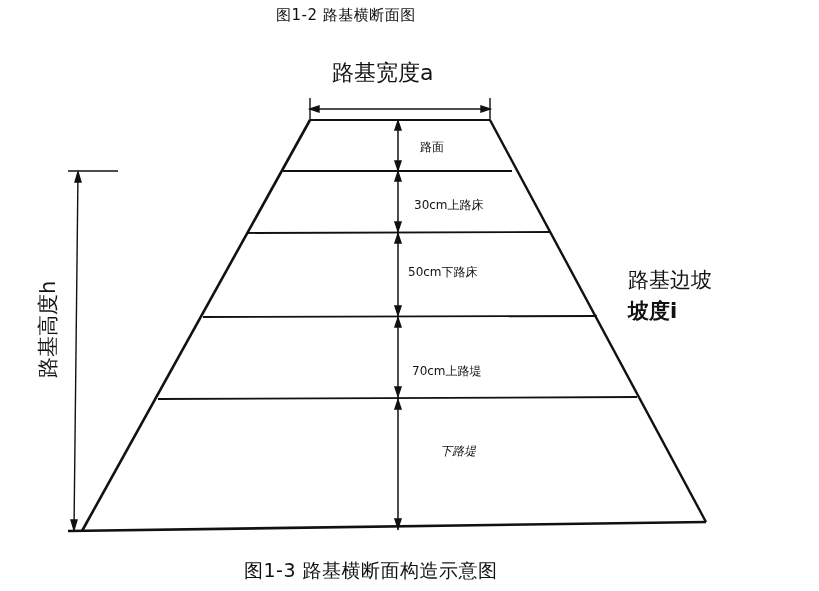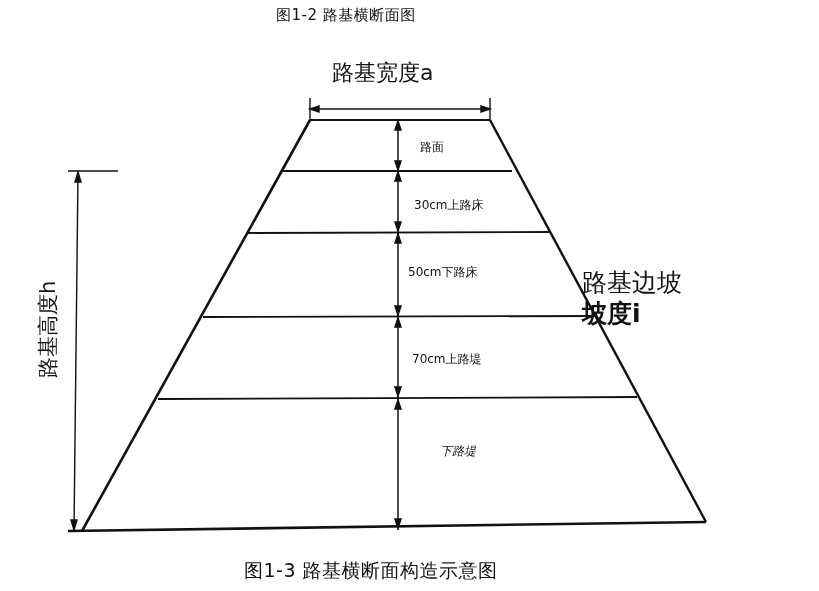--- a/index.html
+++ b/index.html
@@ -3,21 +3,21 @@
   <meta charset="utf-8">
   <style>
     html, body { margin: 0; padding: 0; background: #ffffff; }
     body { width: 819px; height: 591px; position: relative; overflow: hidden;
            font-family: "DejaVu Sans", "Liberation Sans", sans-serif; color: #111; }
     .lbl { position: absolute; white-space: nowrap; color: #111; }
     .title-top { left: 276px; top: 6px; font-size: 15px; letter-spacing: 0.5px; }
     .title-bottom { left: 244px; top: 558px; font-size: 19px; letter-spacing: 0.5px; }
     .width-lbl { left: 332px; top: 58px; font-size: 22px; }
     .layer { font-size: 12px; }
-    .slope { left: 582px; font-size: 25px; }
+    .slope { left: 628px; font-size: 21px; }
     .height-lbl { position: absolute; left: 34px; top: 378px; font-size: 21px;
                   transform-origin: 0 0; transform: rotate(-90deg); white-space: nowrap; }
     svg { position: absolute; left: 0; top: 0; }
   </style>
 </head>
 <body>
 
 <div class="lbl title-top">图1-2  路基横断面图</div>
 
 <svg width="819" height="591" viewBox="0 0 819 591">
@@ -70,21 +70,21 @@
     <path d="M78,172 l-3,10 l6,0 z"></path>
     <path d="M74,530 l-3,-10 l6,0 z"></path>
   </g>
 </svg>
 
 <div class="lbl width-lbl">路基宽度a</div>
 
 <div class="lbl layer" style="left:420px; top:139px;">路面</div>
 <div class="lbl layer" style="left:406px; top:197px;margin-left:8px;">30cm上路床</div>
 <div class="lbl layer" style="left:408px; top:264px;">50cm下路床</div>
-<div class="lbl layer" style="left:412px; top:351px;">70cm上路堤</div>
+<div class="lbl layer" style="left:412px; top:363px;">70cm上路堤</div>
 <div class="lbl layer" style="left:440px; top:443px;font-style:italic;">下路堤</div>
 
 <div class="lbl slope" style="top:266px;">路基边坡</div>
 <div class="lbl slope" style="top:297px;font-weight:bold;">坡度i</div>
 
 <div class="height-lbl">路基高度h</div>
 
 <div class="lbl title-bottom">图1-3   路基横断面构造示意图</div>
 
 </body></html>

